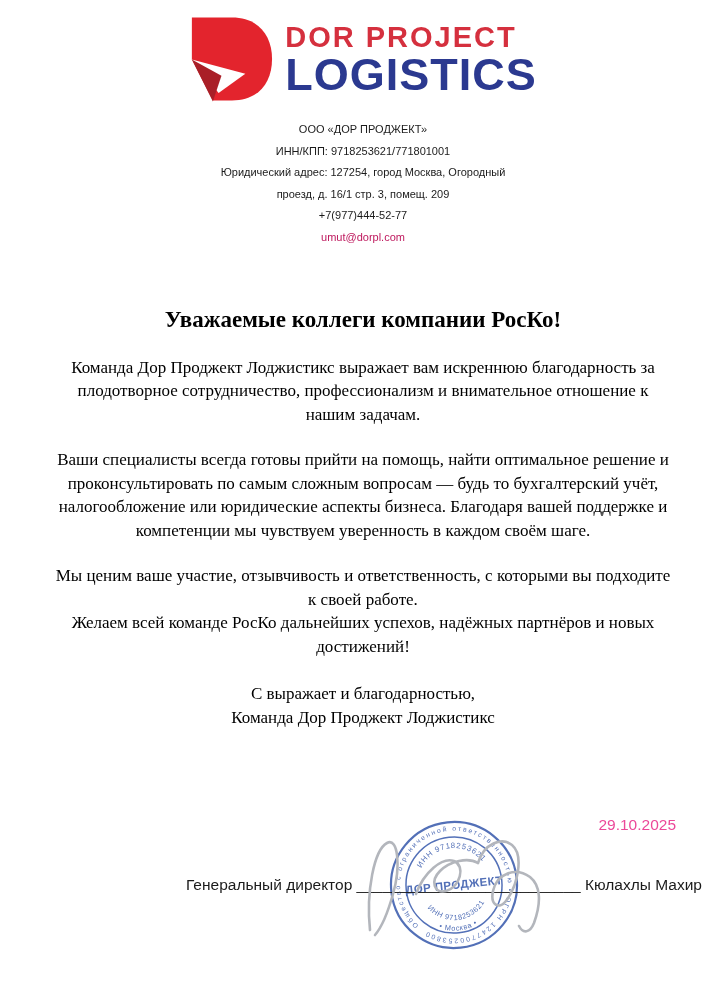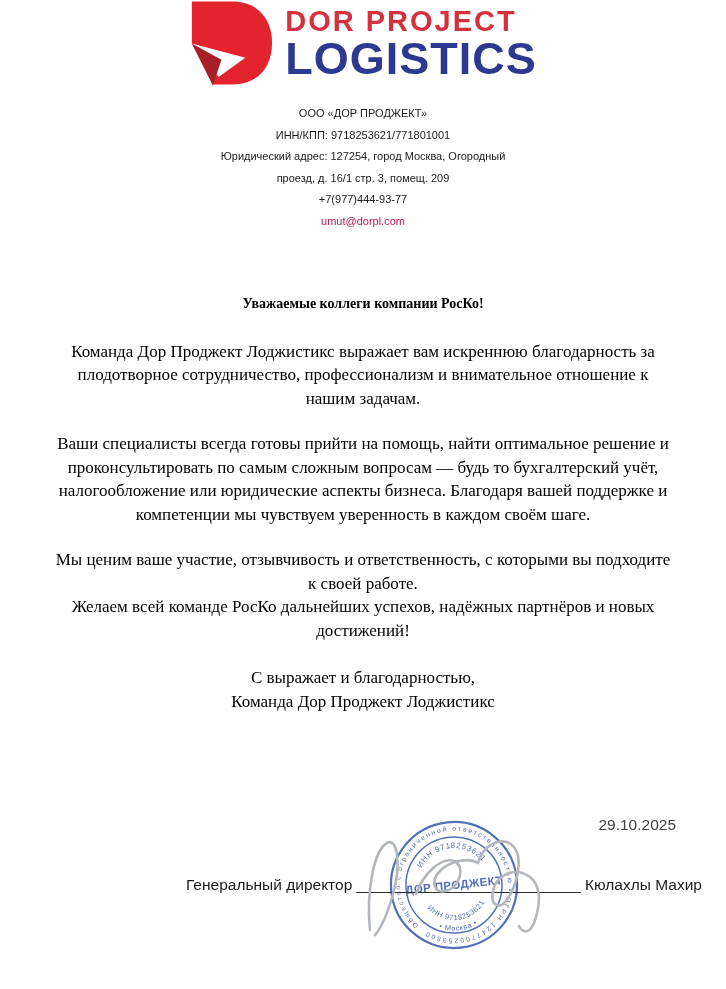--- a/index.html
+++ b/index.html
@@ -14,21 +14,21 @@
     font-family: "Liberation Serif", serif;
     color: #000;
   }
 
   
   .logo-row {
     display: flex;
     justify-content: center;
     align-items: center;
     gap: 12px;
-    padding-top: 0;
+    padding-top: 16px;
   }
   .logo-icon svg { width: 84px; height: 87px; display: block; }
   .brand { font-family: "Liberation Sans", sans-serif; text-align: left; }
   .brand-top {
     color: #D5303E;
     font-size: 29px;
     font-weight: 600;
     letter-spacing: 2px;
     line-height: 1.05;
     white-space: nowrap;
@@ -57,32 +57,32 @@
   }
 
   
   .letter {
     width: 622px;
     margin: 60px auto 0;
     text-align: center;
     font-size: 17px;
     line-height: 23.5px;
   }
-  .salutation { font-weight: bold; font-size: 14px; margin-bottom: 24px; }
+  .salutation { font-weight: bold; font-size: 23px; margin-bottom: 24px; }
   .para { margin-bottom: 22px; }
   .closing { margin-top: 24px; }
 
   
   .date {
     position: absolute;
     top: 816px;
     right: 50px;
     font-family: "Liberation Sans", sans-serif;
     font-size: 15.5px;
-    color: #404040;
+    color: #ec4899;
     z-index: 3;
   }
   .sig-row {
     position: absolute;
     top: 876px;
     left: 186px;
     font-family: "Liberation Sans", sans-serif;
     font-size: 15.5px;
     color: #1b1b1b;
     white-space: nowrap;
@@ -129,21 +129,21 @@
       <div class="brand-top">DOR PROJECT</div>
       <div class="brand-bottom">LOGISTICS</div>
     </div>
   </div>
 
   <div class="company-info">
     <div>ООО «ДОР ПРОДЖЕКТ»</div>
     <div>ИНН/КПП: 9718253621/771801001</div>
     <div>Юридический адрес: 127254, город Москва, Огородный</div>
     <div>проезд, д. 16/1 стр. 3, помещ. 209</div>
-    <div>+7(977)444-93-77</div>
+    <div>+7(977)444-52-77</div>
     <div><a class="email-link">umut@dorpl.com</a></div>
   </div>
 
   <div class="letter">
     <div class="salutation">Уважаемые коллеги компании РосКо!</div>
     <div class="para">Команда Дор Проджект Лоджистикс выражает вам искреннюю благодарность за плодотворное сотрудничество, профессионализм и внимательное отношение к нашим задачам.</div>
     <div class="para">Ваши специалисты всегда готовы прийти на помощь, найти оптимальное решение и проконсультировать по самым сложным вопросам — будь то бухгалтерский учёт, налогообложение или юридические аспекты бизнеса. Благодаря вашей поддержке и компетенции мы чувствуем уверенность в каждом своём шаге.</div>
     <div class="para">
       <div>Мы ценим ваше участие, отзывчивость и ответственность, с которыми вы подходите к своей работе.</div>
       <div>Желаем всей команде РосКо дальнейших успехов, надёжных партнёров и новых достижений!</div>

